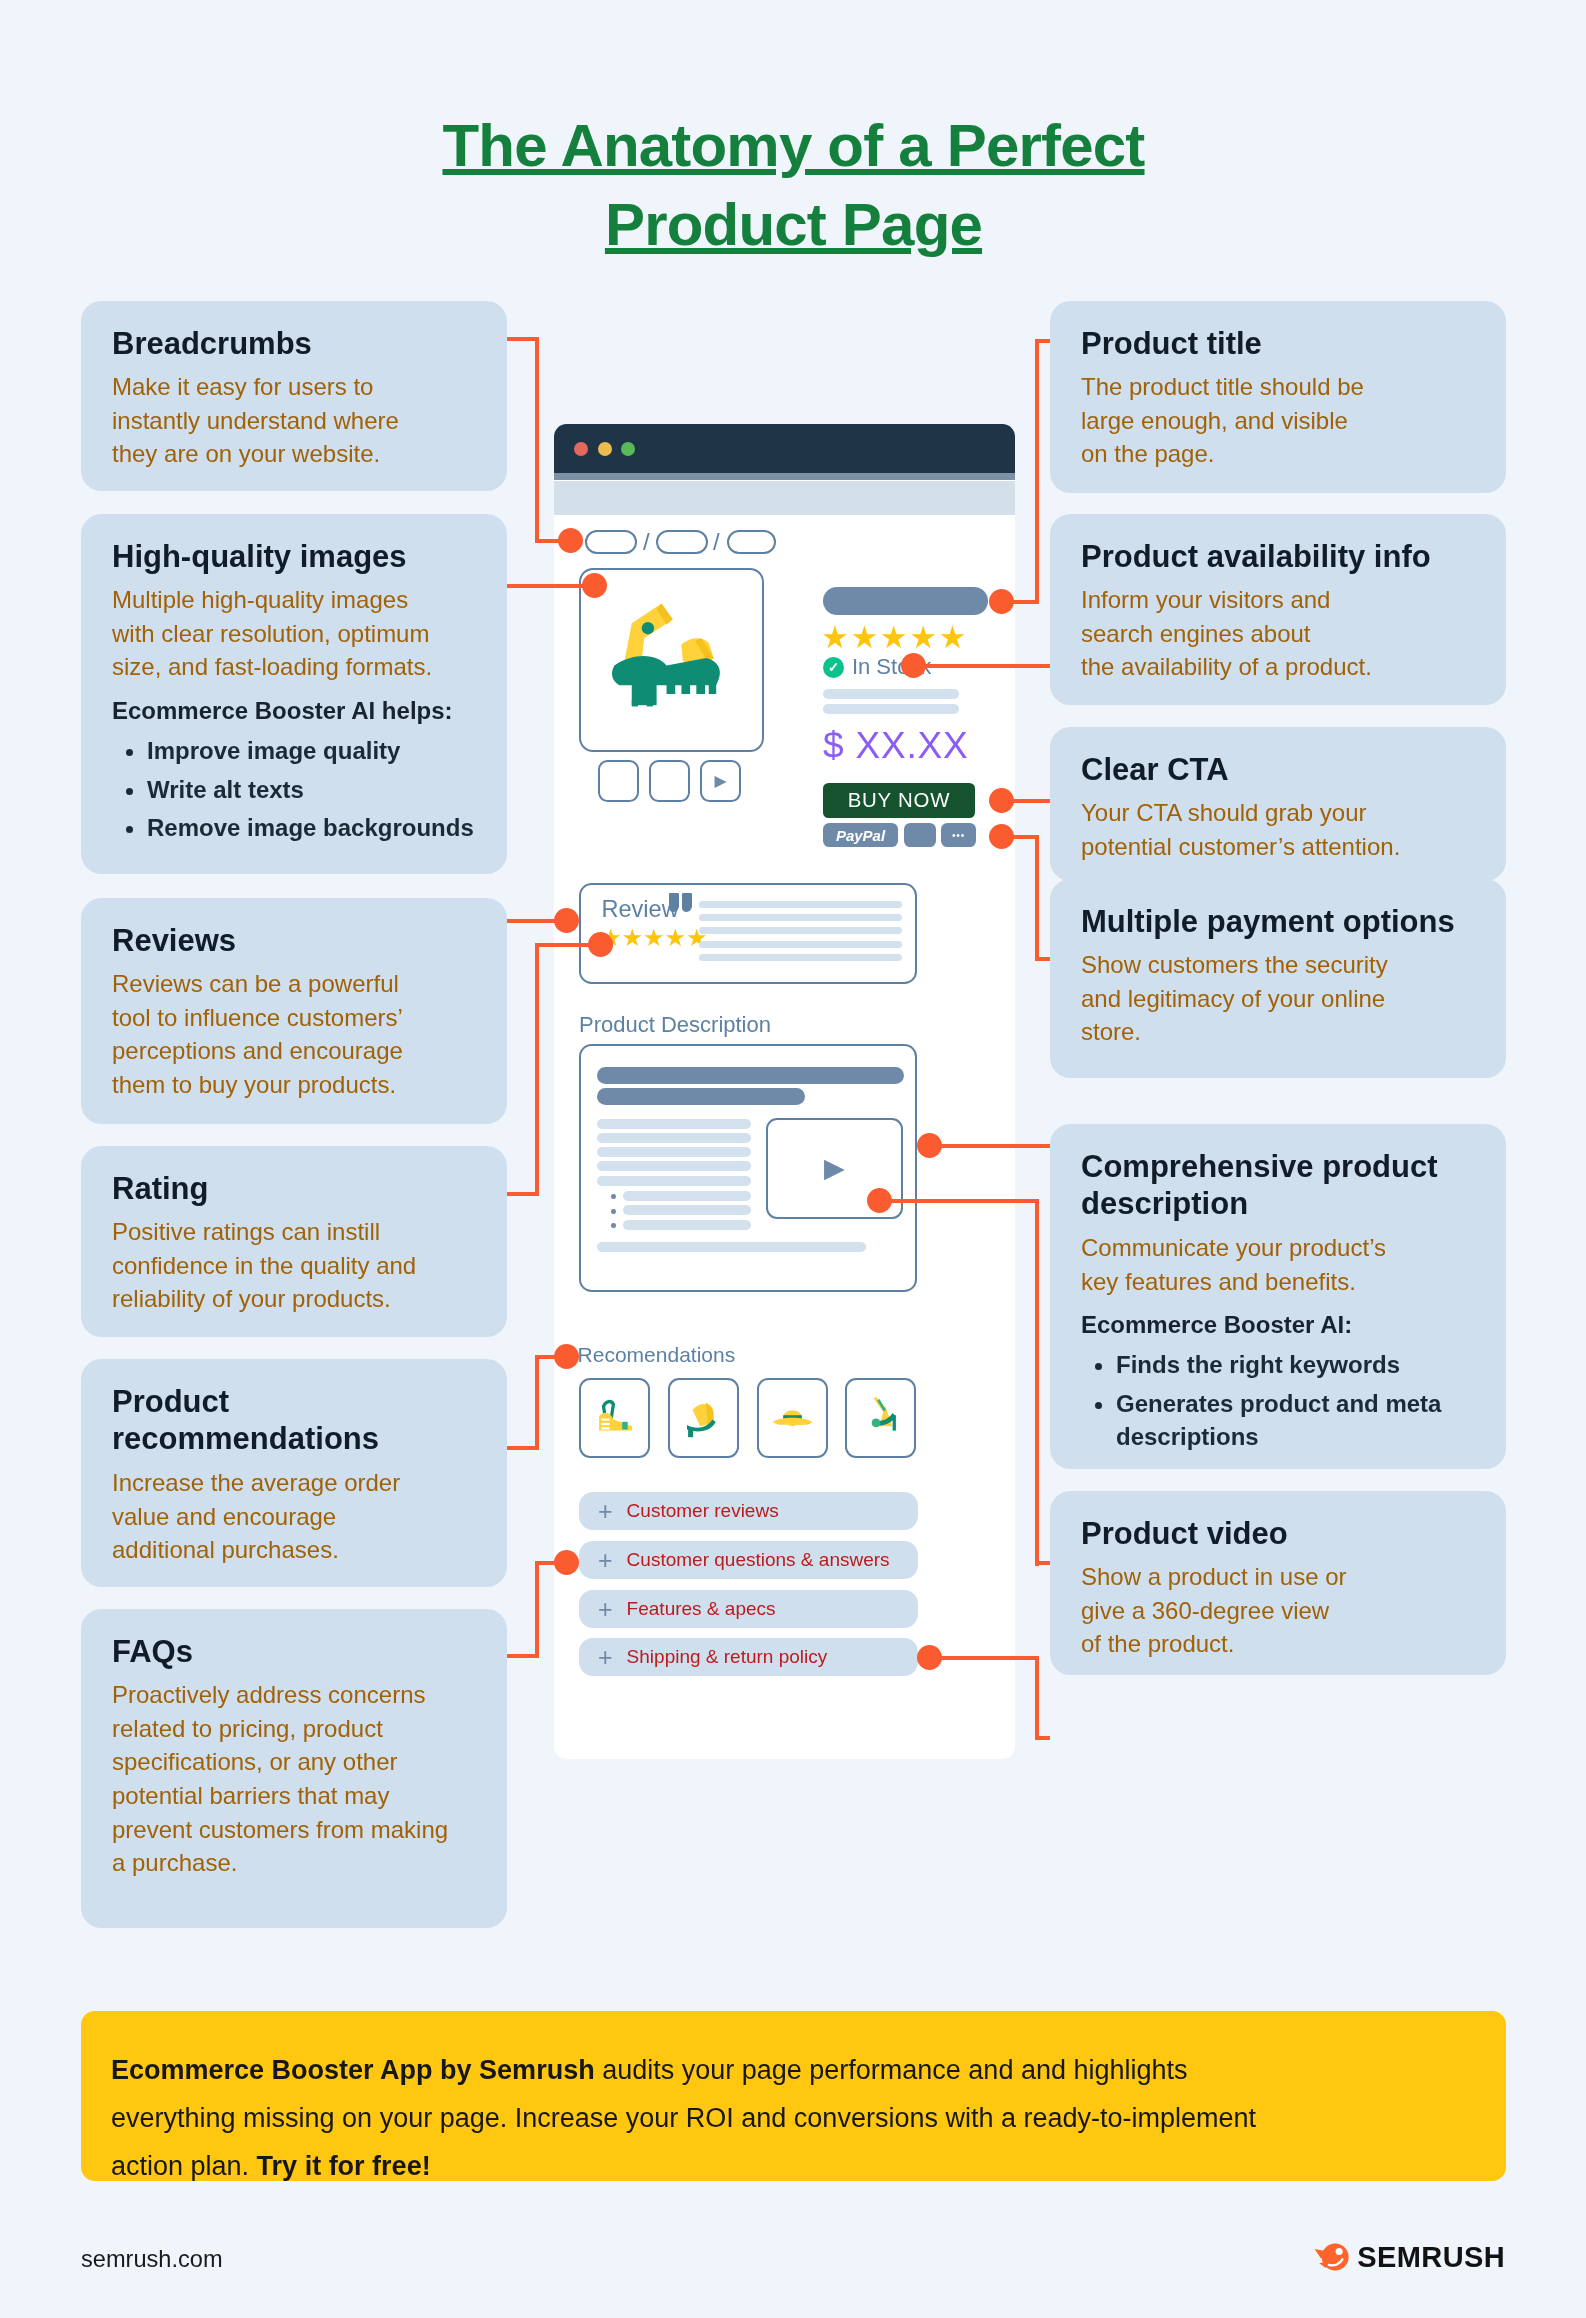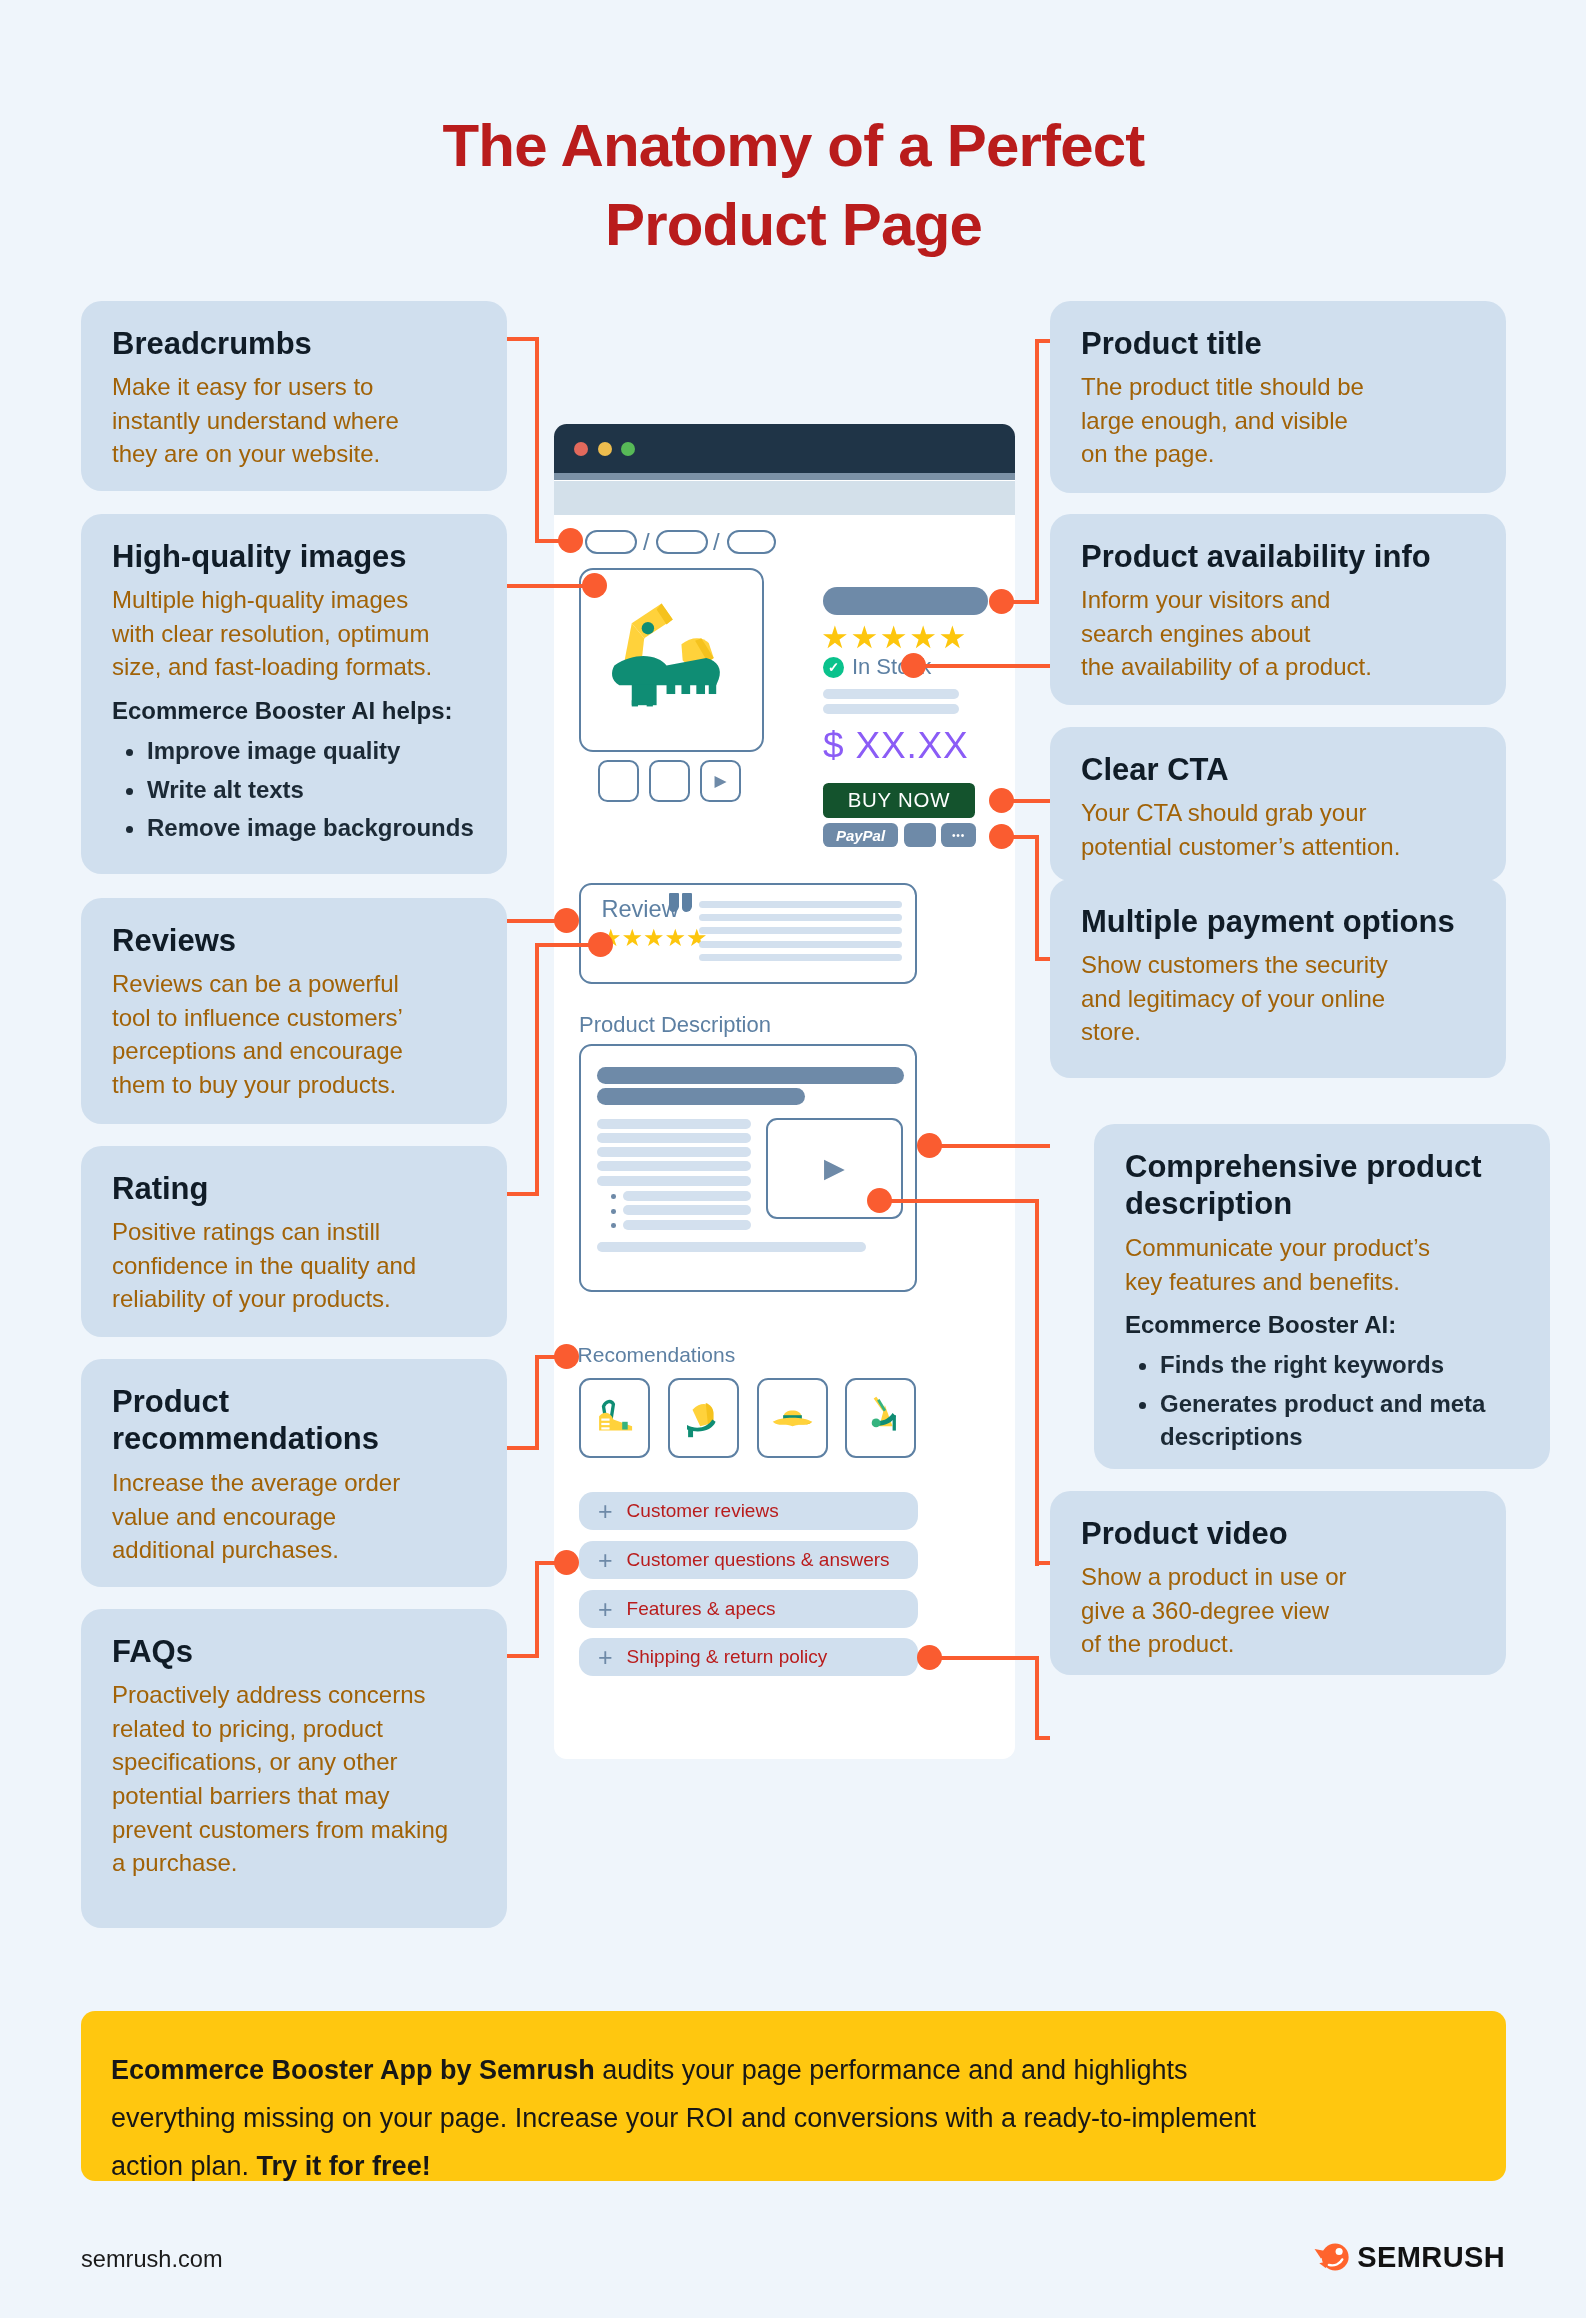--- a/index.html
+++ b/index.html
@@ -1,19 +1,19 @@
 <!DOCTYPE html>
 <html style="font-size:12.6px"><head>
 <meta charset="utf-8">
 <style>
   html,body{margin:0;padding:0;background:#eff5fb;}
   .page{position:relative;width:1587px;height:2319px;background:#eff5fb;font-family:"Liberation Sans",sans-serif;overflow:hidden;}
   .pre{white-space:pre-line;}
   
-  .main-title{position:absolute;left:0;top:66px;width:100%;text-align:center;font-size:60px;line-height:1.32;font-weight:700;color:#b91c1c;letter-spacing:-0.8px;}
+  .main-title{position:absolute;left:0;top:66px;width:100%;text-align:center;font-size:60px;line-height:1.32;font-weight:700;color:#15803d;letter-spacing:-0.8px;text-decoration:underline;}
   
   .callout{position:absolute;background:#d0dfee;border-radius:20.4px;padding:23.6px 31px;box-sizing:border-box;color:#17242f;}
   .callout h2{margin:0 0 7.9px 0;font-size:31px;line-height:1.22;font-weight:700;color:#101c27;}
   .callout p{margin:0;font-size:24px;line-height:1.4;color:#a16207;}
   .callout .sub{margin-top:12.6px;font-weight:700;font-size:24px;}
   .callout ul{margin:9.4px 0 0 0;padding-left:35px;}
   .callout li{font-size:24px;line-height:1.38;margin:5.5px 0;color:#1c2a36;font-weight:bold;}
   
   .ln{position:absolute;background:#fa5c30;}
   .dot{position:absolute;width:25px;height:25px;border-radius:50%;background:#fa5c30;}
@@ -144,21 +144,21 @@
 potential customer’s attention.</p>
   </section>
 
   <section class="callout" style="left:1050px;top:879px;width:456px;height:199px;">
     <h2>Multiple payment options</h2>
     <p class="pre">Show customers the security
 and legitimacy of your online
 store.</p>
   </section>
 
-  <section class="callout" style="left:1050px;top:1124px;width:456px;height:345px;margin-left:44px;">
+  <section class="callout" style="left:1050px;top:1124px;width:456px;height:345px;">
     <h2 class="pre">Comprehensive product
 description</h2>
     <p class="pre">Communicate your product’s
 key features and benefits.</p>
     <div class="sub">Ecommerce Booster AI:</div>
     <ul>
       <li>Finds the right keywords</li>
       <li class="pre">Generates product and meta
 descriptions</li>
     </ul>

